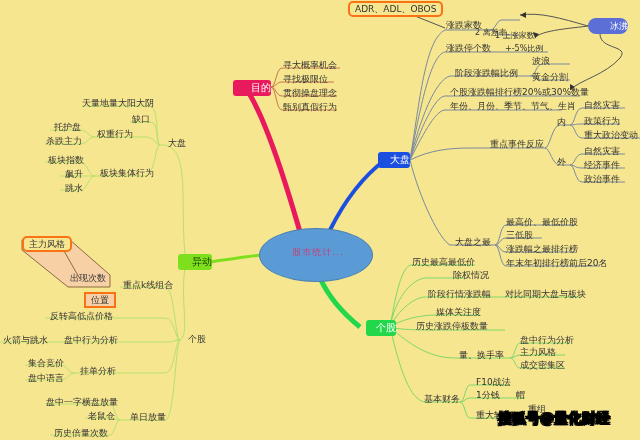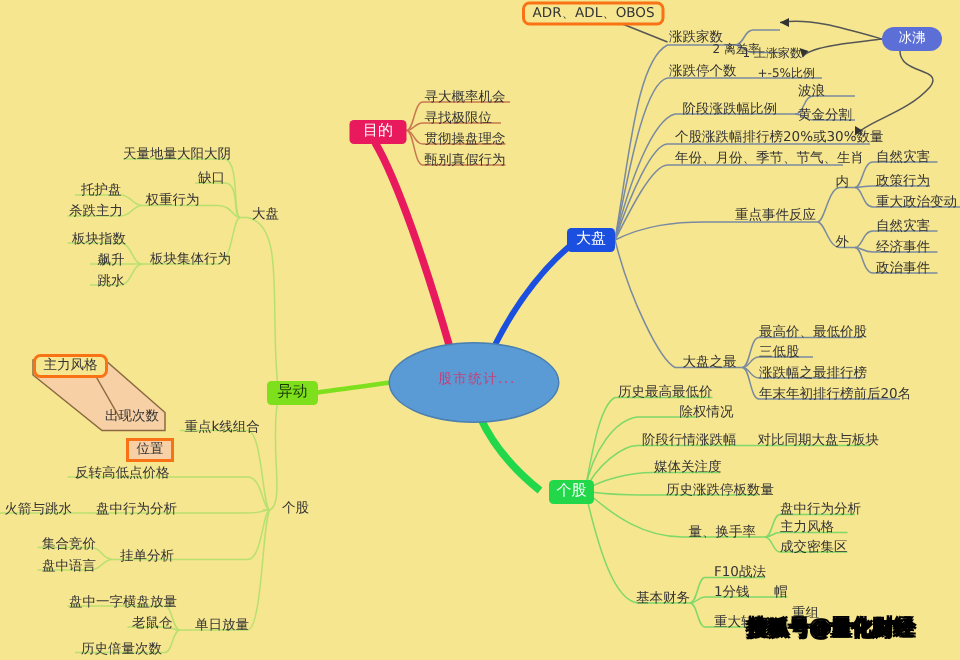--- a/index.html
+++ b/index.html
@@ -1,20 +1,20 @@
 <!DOCTYPE html>
 <html><head>
 <meta charset="utf-8">
 <style>
   html, body { margin:0; padding:0; }
   body { width:640px; height:440px; background:#f6e68f; position:relative; overflow:hidden;
          font-family:"DejaVu Sans","Liberation Sans",sans-serif; }
   #canvas { position:absolute; left:0; top:0; width:640px; height:440px; }
   .lbl { position:absolute; font-size:9px; color:#333; white-space:nowrap; line-height:11px; }
-  .node { position:absolute; color:#fff; font-size:10px; text-align:center; line-height:16px; border-radius:3px; }
+  .node { position:absolute; color:#fff; font-size:10px; text-align:right; line-height:16px; border-radius:3px; }
   #center-oval { position:absolute; left:259px; top:228px; width:112px; height:52px; border-radius:50%;
                  background:#5b9bd5; border:1px solid #4a7fb0; }
   #center-text { position:absolute; left:259px; top:246px; width:118px; text-align:center; font-size:9px; color:#c2407a; letter-spacing:1px; }
   .boxed { position:absolute; font-size:9px; border:2px solid #f97316; border-radius:5px; padding:0 5px; background:#f6e68f; line-height:12px; color:#333; }
   .watermark { position:absolute; left:498px; top:410px; font-size:14px; font-weight:bold; color:#000000;
                text-shadow: 1px 1px 0 #000, -1px -1px 0 #000, 1px -1px 0 #000, -1px 1px 0 #000; white-space:nowrap; }
 </style>
 </head>
 <body>
 
@@ -152,21 +152,21 @@
 <div class="lbl" style="left:506px;top:230px;">三低股</div>
 <div class="lbl" style="left:506px;top:244px;">涨跌幅之最排行榜</div>
 <div class="lbl" style="left:506px;top:258px;">年末年初排行榜前后20名</div>
 
 <div class="node" style="left:366px;top:320px;width:30px;background:#22d84a;">个股</div>
 <div class="lbl" style="left:412px;top:257px;">历史最高最低价</div>
 <div class="lbl" style="left:453px;top:270px;">除权情况</div>
 <div class="lbl" style="left:428px;top:289px;">阶段行情涨跌幅</div>
 <div class="lbl" style="left:505px;top:289px;">对比同期大盘与板块</div>
 <div class="lbl" style="left:436px;top:307px;">媒体关注度</div>
-<div class="lbl" style="left:444px;top:322px;font-family:Liberation Mono, monospace;">历史涨跌停板数量</div>
+<div class="lbl" style="left:416px;top:322px;font-family:Liberation Mono, monospace;">历史涨跌停板数量</div>
 <div class="lbl" style="left:459px;top:350px;">量、换手率</div>
 <div class="lbl" style="left:520px;top:335px;">盘中行为分析</div>
 <div class="lbl" style="left:520px;top:347px;">主力风格</div>
 <div class="lbl" style="left:520px;top:360px;">成交密集区</div>
 <div class="lbl" style="left:424px;top:394px;">基本财务</div>
 <div class="lbl" style="left:476px;top:377px;">F10战法</div>
 <div class="lbl" style="left:476px;top:390px;">1分钱</div>
 <div class="lbl" style="left:516px;top:390px;">帽</div>
 <div class="lbl" style="left:476px;top:410px;">重大转</div>
 <div class="lbl" style="left:528px;top:404px;">重组</div>

